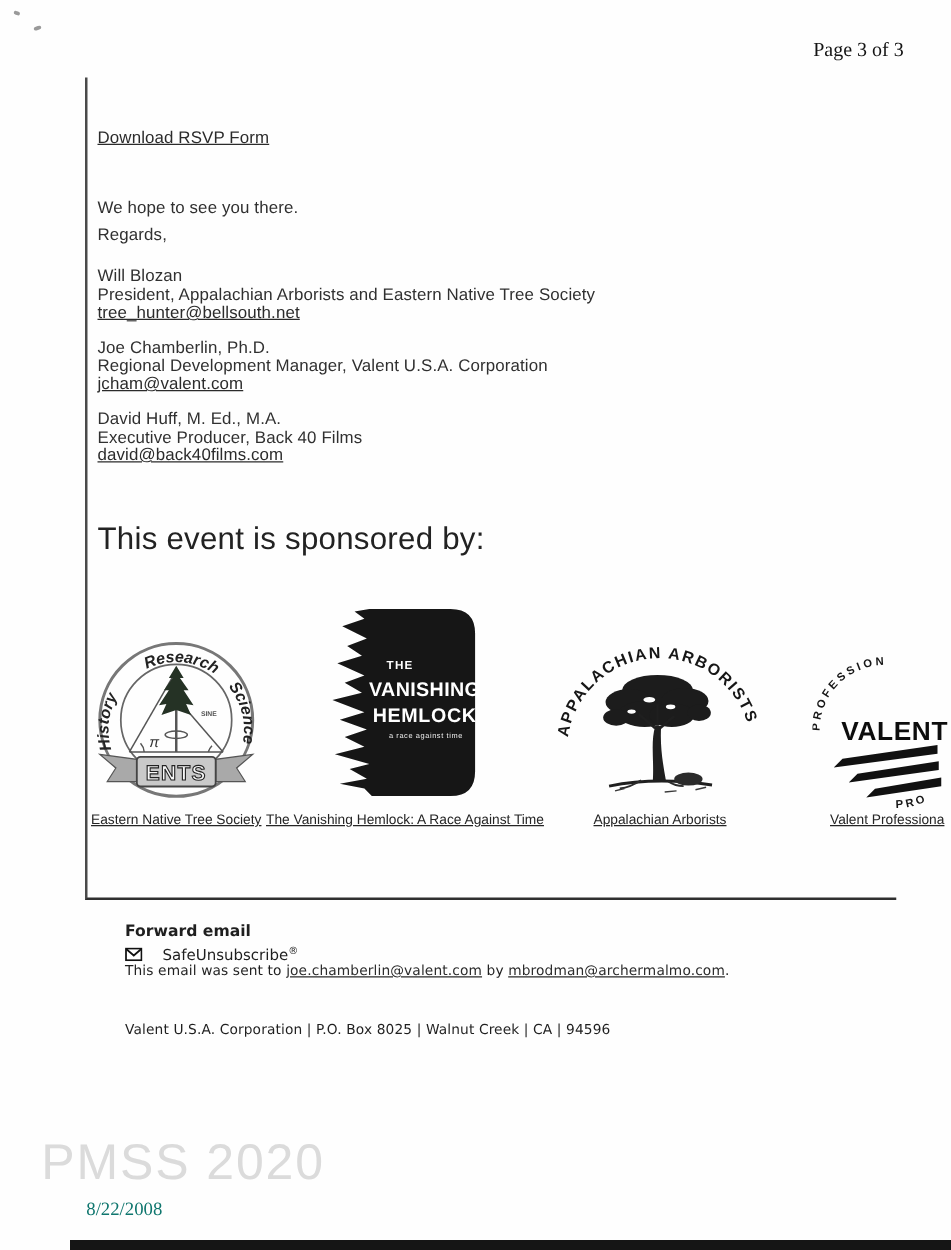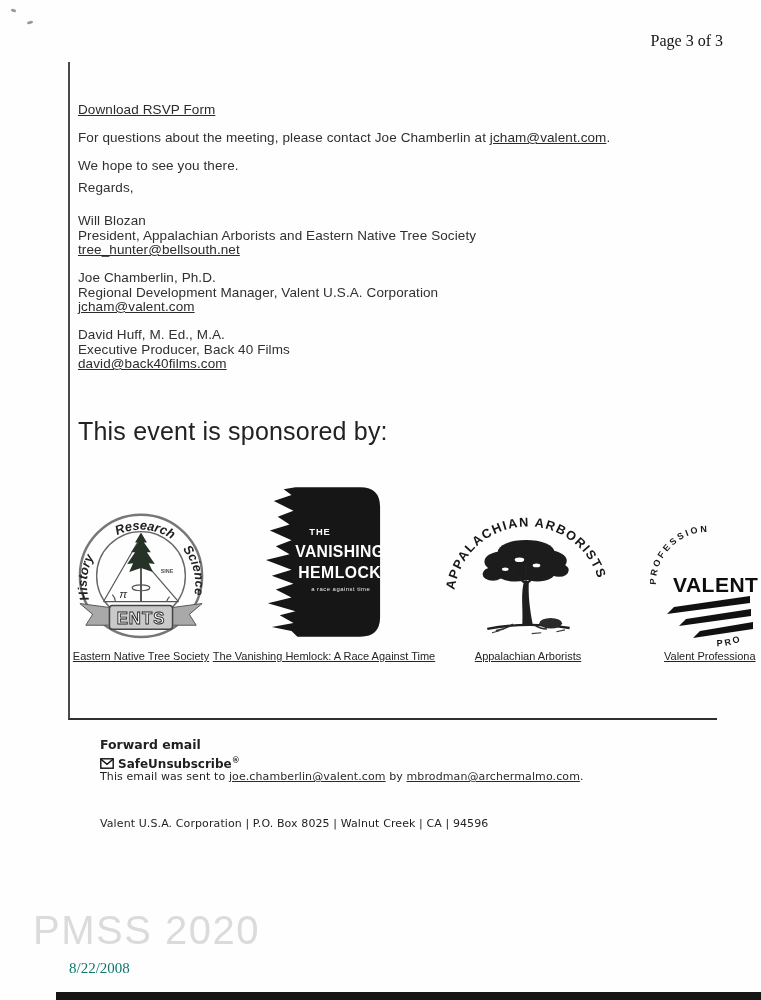--- a/index.html
+++ b/index.html
@@ -31,21 +31,21 @@
     font-size:25px;color:#222;letter-spacing:0.2px;
   }
   .caption{
     font-size:11px;color:#252525;text-decoration:underline;cursor:pointer;
     text-align:center;white-space:nowrap;
   }
   .footer-text{
     font-family:"DejaVu Sans",sans-serif;color:#1f1f1f;
   }
   .fwd{font-size:12.5px;font-weight:bold;}
-  .safeu{font-size:12px;font-weight:bold;display:flex;align-items:center;gap:4px;}
+  .safeu{font-size:12px;font-weight:normal;display:flex;align-items:center;gap:16px;}
   .fineprint{font-size:11px;letter-spacing:0.1px;text-align:center;}
   .reg{font-size:8px;vertical-align:super;}
   .watermark{
     font-size:40px;color:#dbdbdb;letter-spacing:1.5px;
     font-family:"Liberation Sans",sans-serif;
   }
   .scan-date{
     font-family:"Liberation Serif",serif;font-size:15px;color:#0f766e;
   }
   .bottom-bar{
@@ -61,23 +61,20 @@
   <div class="abs page-number">Page 3 of 3</div>
   <div class="abs speck" style="left:11px;top:9px;width:5px;height:3px;transform:rotate(20deg);"></div>
   <div class="abs speck" style="left:27px;top:21px;width:6px;height:3px;transform:rotate(-15deg);"></div>
 
   <div class="abs content-box"></div>
 
   <div class="abs body-text" style="left:78px;top:102px;">
     <span class="link">Download RSVP Form</span>
   </div>
 
-  <div class="abs body-text" style="left:78px;top:130px;">
-    <span>For questions about the meeting, please contact Joe Chamberlin at </span><span class="link">jcham@valent.com</span><span>.</span>
-  </div>
 
   <div class="abs body-text" style="left:78px;top:158px;">We hope to see you there.</div>
   <div class="abs body-text" style="left:78px;top:180px;">Regards,</div>
 
   <div class="abs body-text sig" style="left:78px;top:214px;">
     <div>Will Blozan</div>
     <div>President, Appalachian Arborists and Eastern Native Tree Society</div>
     <div><span class="link">tree_hunter@bellsouth.net</span></div>
   </div>
 

